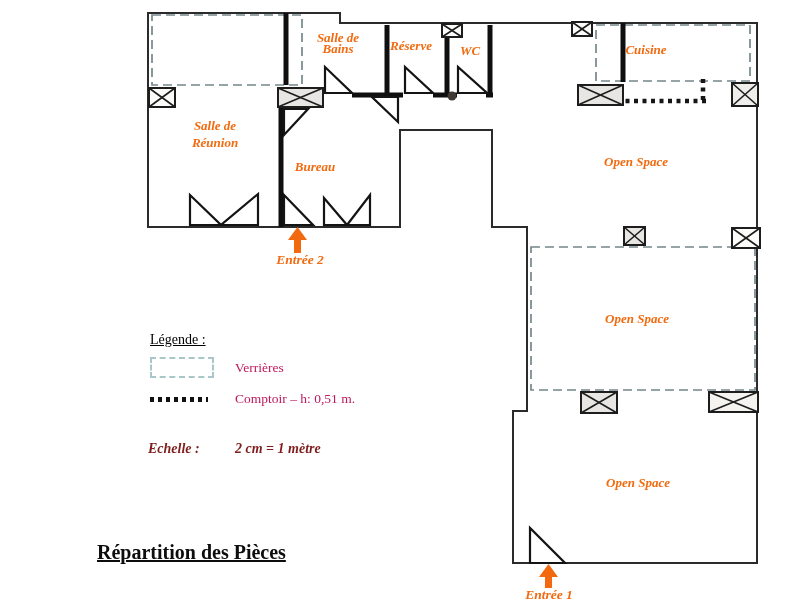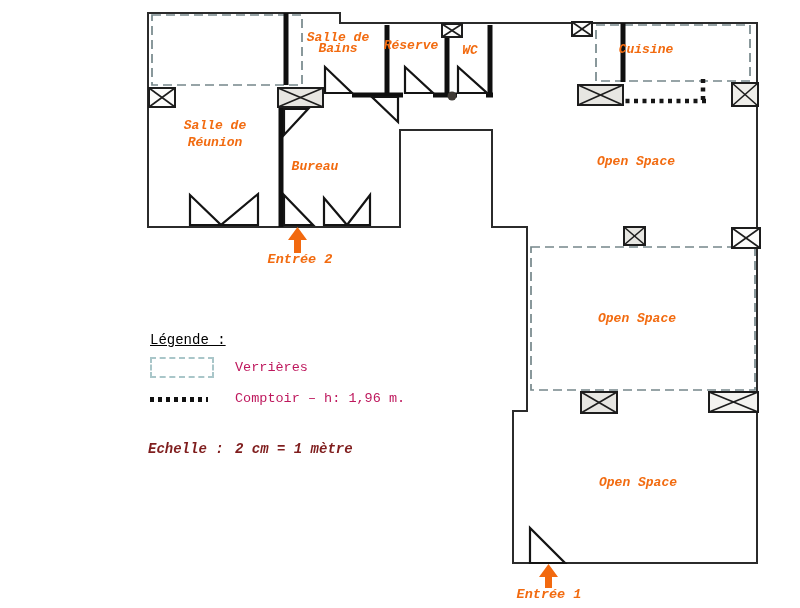--- a/index.html
+++ b/index.html
@@ -1,17 +1,17 @@
 <!DOCTYPE html>
 <html><head>
 <meta charset="utf-8">
 <style>
   html,body{margin:0;padding:0;background:#ffffff;}
   #stage{position:relative;width:800px;height:608px;background:#ffffff;overflow:hidden;
-         font-family:Liberation Mono, monospace;}
+         font-family:Liberation Serif, serif;}
   svg{position:absolute;left:0;top:0;}
 
   
   .outer-wall{fill:none;stroke:#2b2b2b;stroke-width:2;}
   .wall-thick{stroke:#0f0f0f;stroke-width:5;fill:none;}
   .door{fill:#ffffff;stroke:#141414;stroke-width:2.2;stroke-linejoin:miter;}
   .verriere{fill:none;stroke:#75878a;stroke-width:1.7;stroke-dasharray:9 5;}
   .colbox{stroke:#1d1d1d;stroke-width:2;}
   .colx{stroke:#1d1d1d;stroke-width:1.6;}
   .comptoir{stroke:#161616;stroke-width:4.5;stroke-dasharray:4 4.5;fill:none;}
@@ -150,19 +150,20 @@
   <div class="lbl" style="left:637px;top:311px;">Open Space</div>
   <div class="lbl" style="left:638px;top:475px;">Open Space</div>
 
   <div class="lbl" style="left:300px;top:252px;font-size:13.5px;">Entrée 2</div>
   <div class="lbl" style="left:549px;top:587px;font-size:13.5px;">Entrée 1</div>
 
   <div class="legend-head" style="left:150px;top:332px;">Légende :</div>
   <div class="legend-swatch-verriere" style="left:150px;top:357px;"></div>
   <div class="legend-txt" style="left:235px;top:360px;">Verrières</div>
   <div class="legend-swatch-comptoir" style="left:150px;top:397px;"></div>
-  <div class="legend-txt" style="left:235px;top:391px;">Comptoir – h: 1,96 m.</div>
+  <div class="legend-txt" style="left:235px;top:391px;">Comptoir – h: 0,51 m.</div>
 
   <div class="echelle" style="left:148px;top:441px;">Echelle :</div>
   <div class="echelle" style="left:235px;top:441px;">2 cm = 1 mètre</div>
 
+  <div class="title" style="left:97px;top:541px;">Répartition des Pièces</div>
 
 </div>
 
 </body></html>

